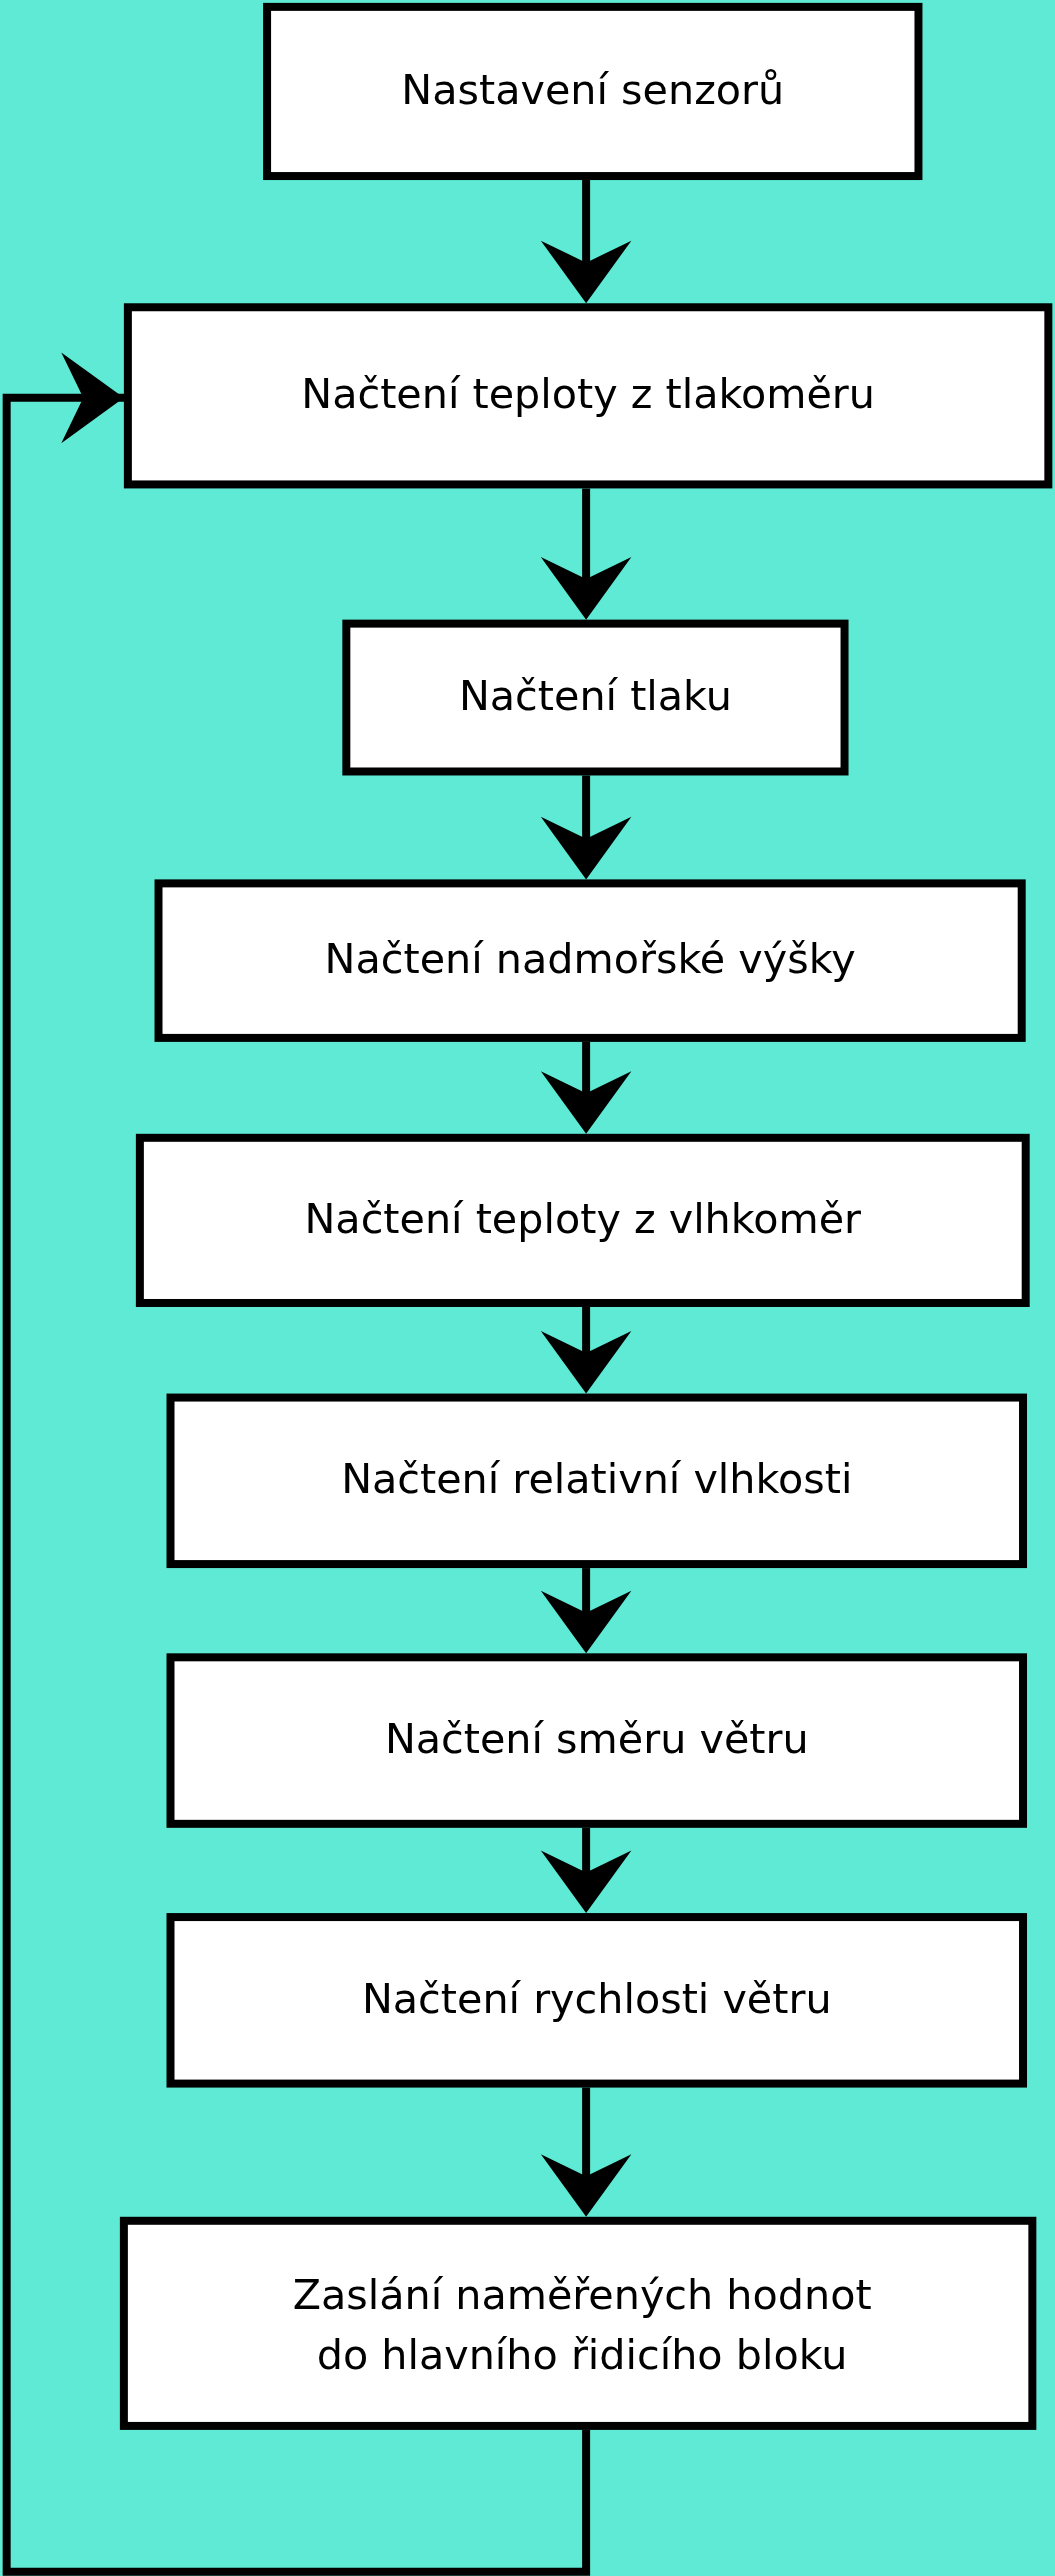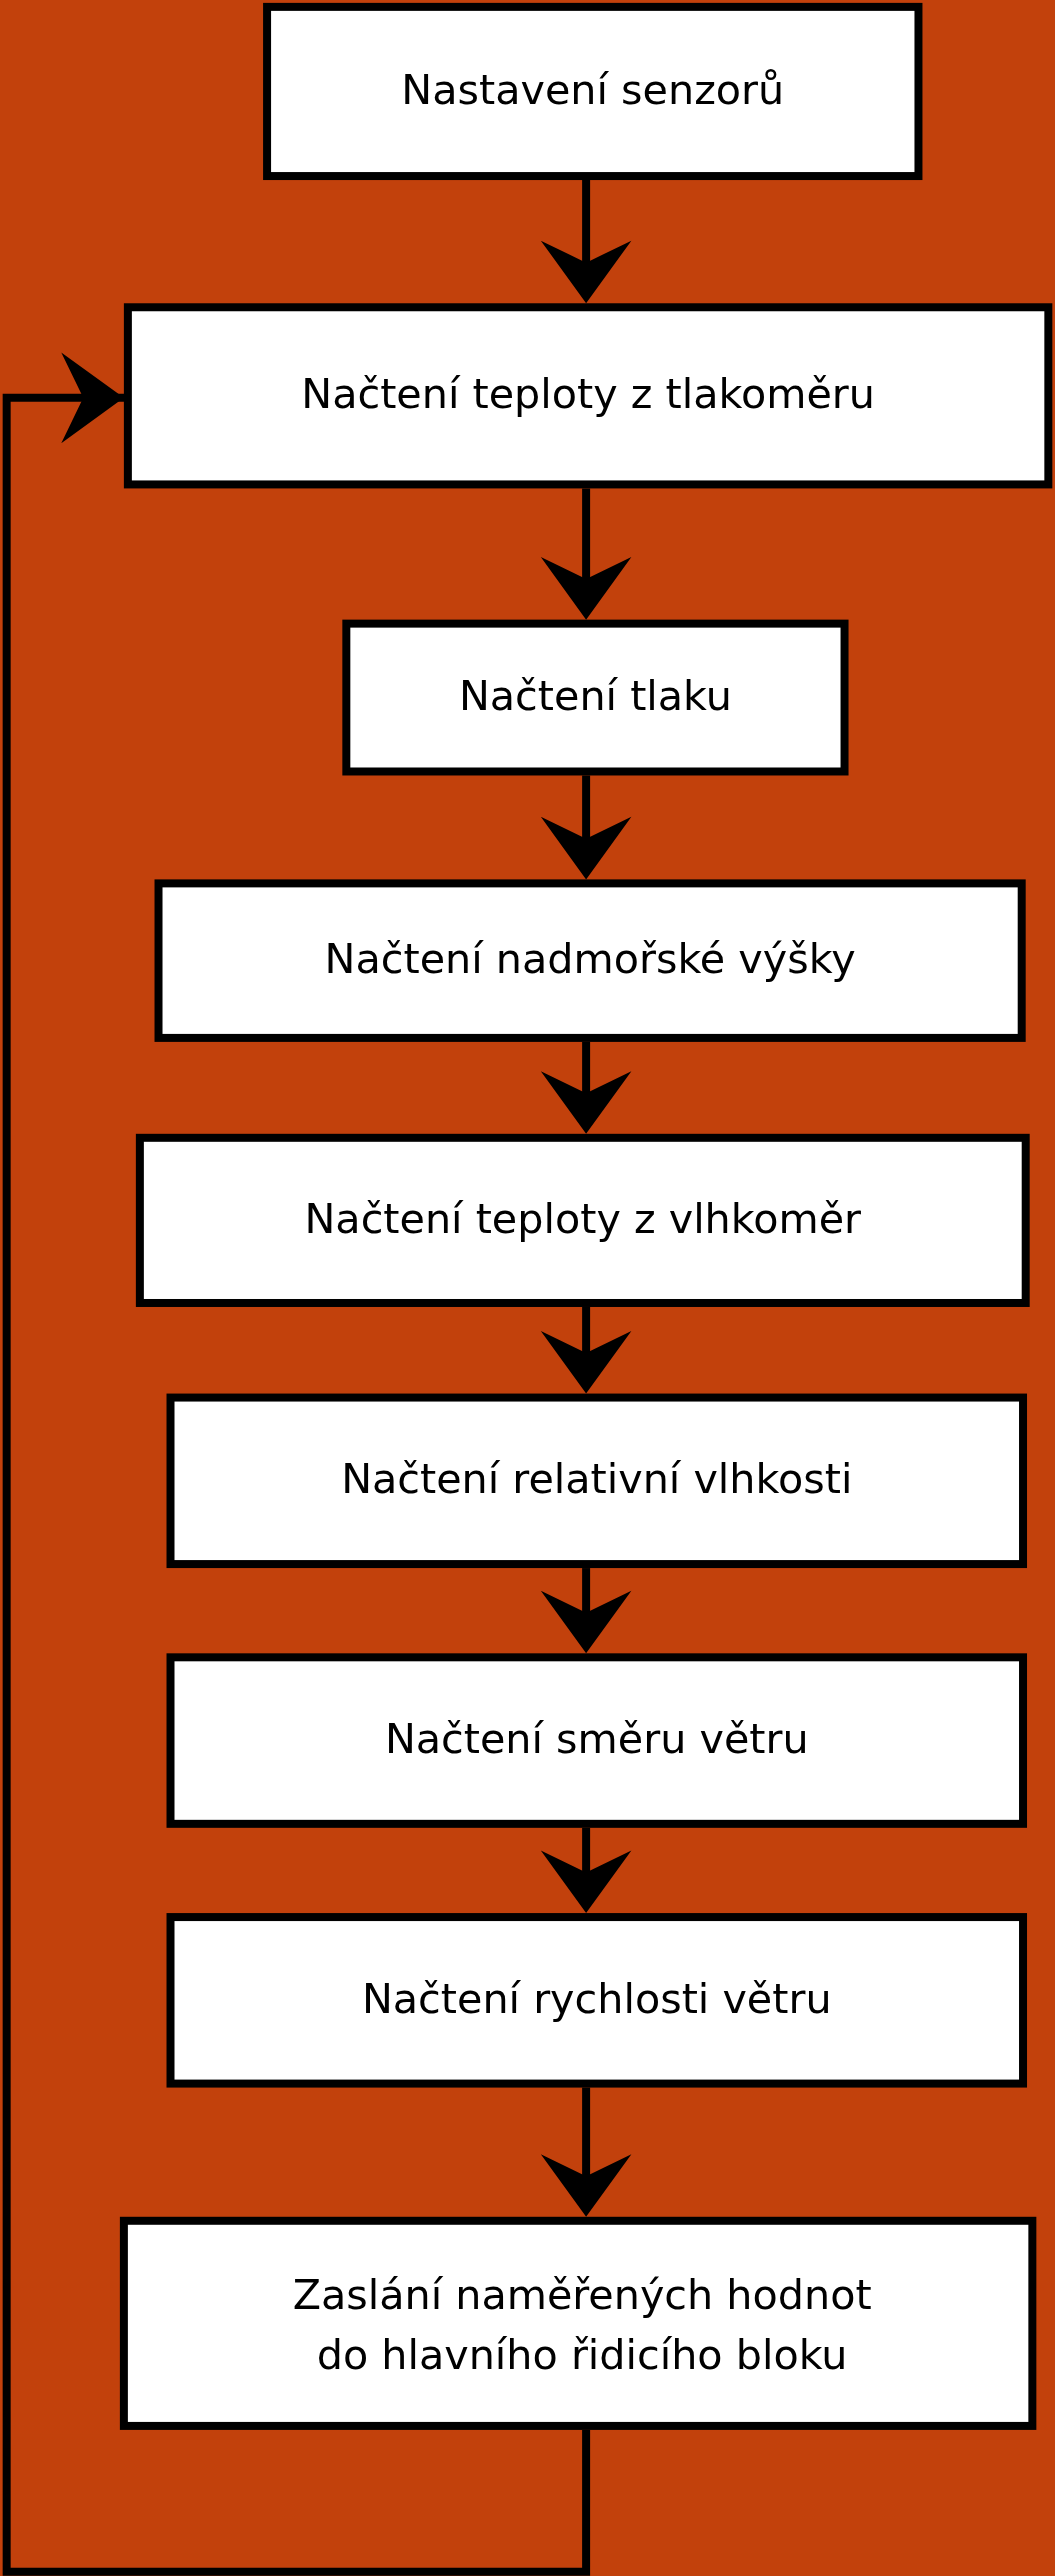--- a/index.html
+++ b/index.html
@@ -4,21 +4,21 @@
 <style>
   html, body {
     margin: 0;
     padding: 0;
     background: #ffffff;
   }
   #flow-root {
     position: relative;
     width: 1055px;
     height: 2576px;
-    background: #c2410c;
+    background: #5eead4;
     overflow: hidden;
     font-family: "DejaVu Sans", sans-serif;
   }
   #flow-svg {
     position: absolute;
     left: 0;
     top: 0;
     width: 1055px;
     height: 2576px;
     display: block;

